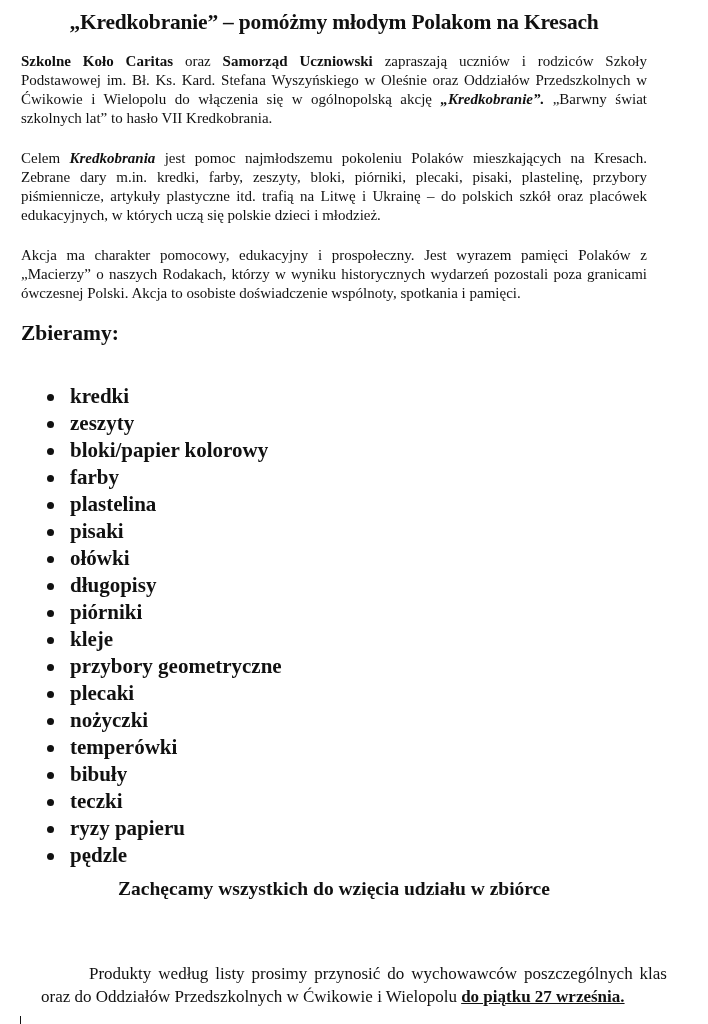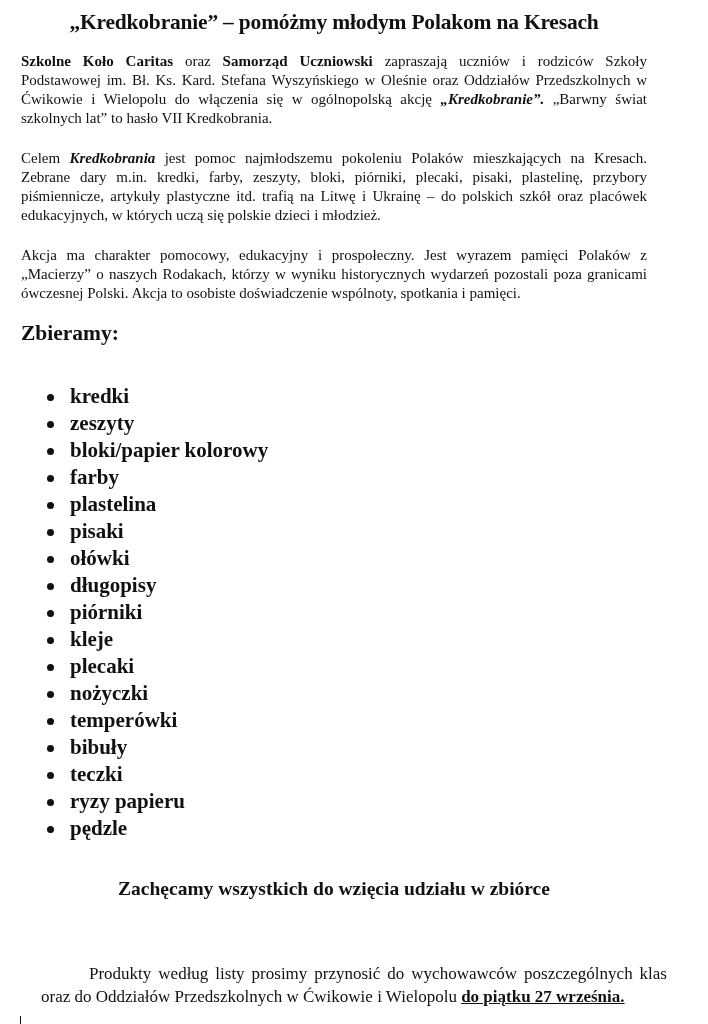--- a/index.html
+++ b/index.html
@@ -136,20 +136,21 @@
     <li><span class="bullet"></span><span>kredki</span></li>
     <li><span class="bullet"></span><span>zeszyty</span></li>
     <li><span class="bullet"></span><span>bloki/papier kolorowy</span></li>
     <li><span class="bullet"></span><span>farby</span></li>
     <li><span class="bullet"></span><span>plastelina</span></li>
     <li><span class="bullet"></span><span>pisaki</span></li>
     <li><span class="bullet"></span><span>ołówki</span></li>
     <li><span class="bullet"></span><span>długopisy</span></li>
     <li><span class="bullet"></span><span>piórniki</span></li>
     <li><span class="bullet"></span><span>kleje</span></li>
+    <li><span class="bullet"></span><span>przybory geometryczne</span></li>
     <li><span class="bullet"></span><span>plecaki</span></li>
     <li><span class="bullet"></span><span>nożyczki</span></li>
     <li><span class="bullet"></span><span>temperówki</span></li>
     <li><span class="bullet"></span><span>bibuły</span></li>
     <li><span class="bullet"></span><span>teczki</span></li>
     <li><span class="bullet"></span><span>ryzy papieru</span></li>
     <li><span class="bullet"></span><span>pędzle</span></li>
   </ul>
 
   <h2 class="encourage">Zachęcamy wszystkich do wzięcia udziału w zbiórce</h2>

